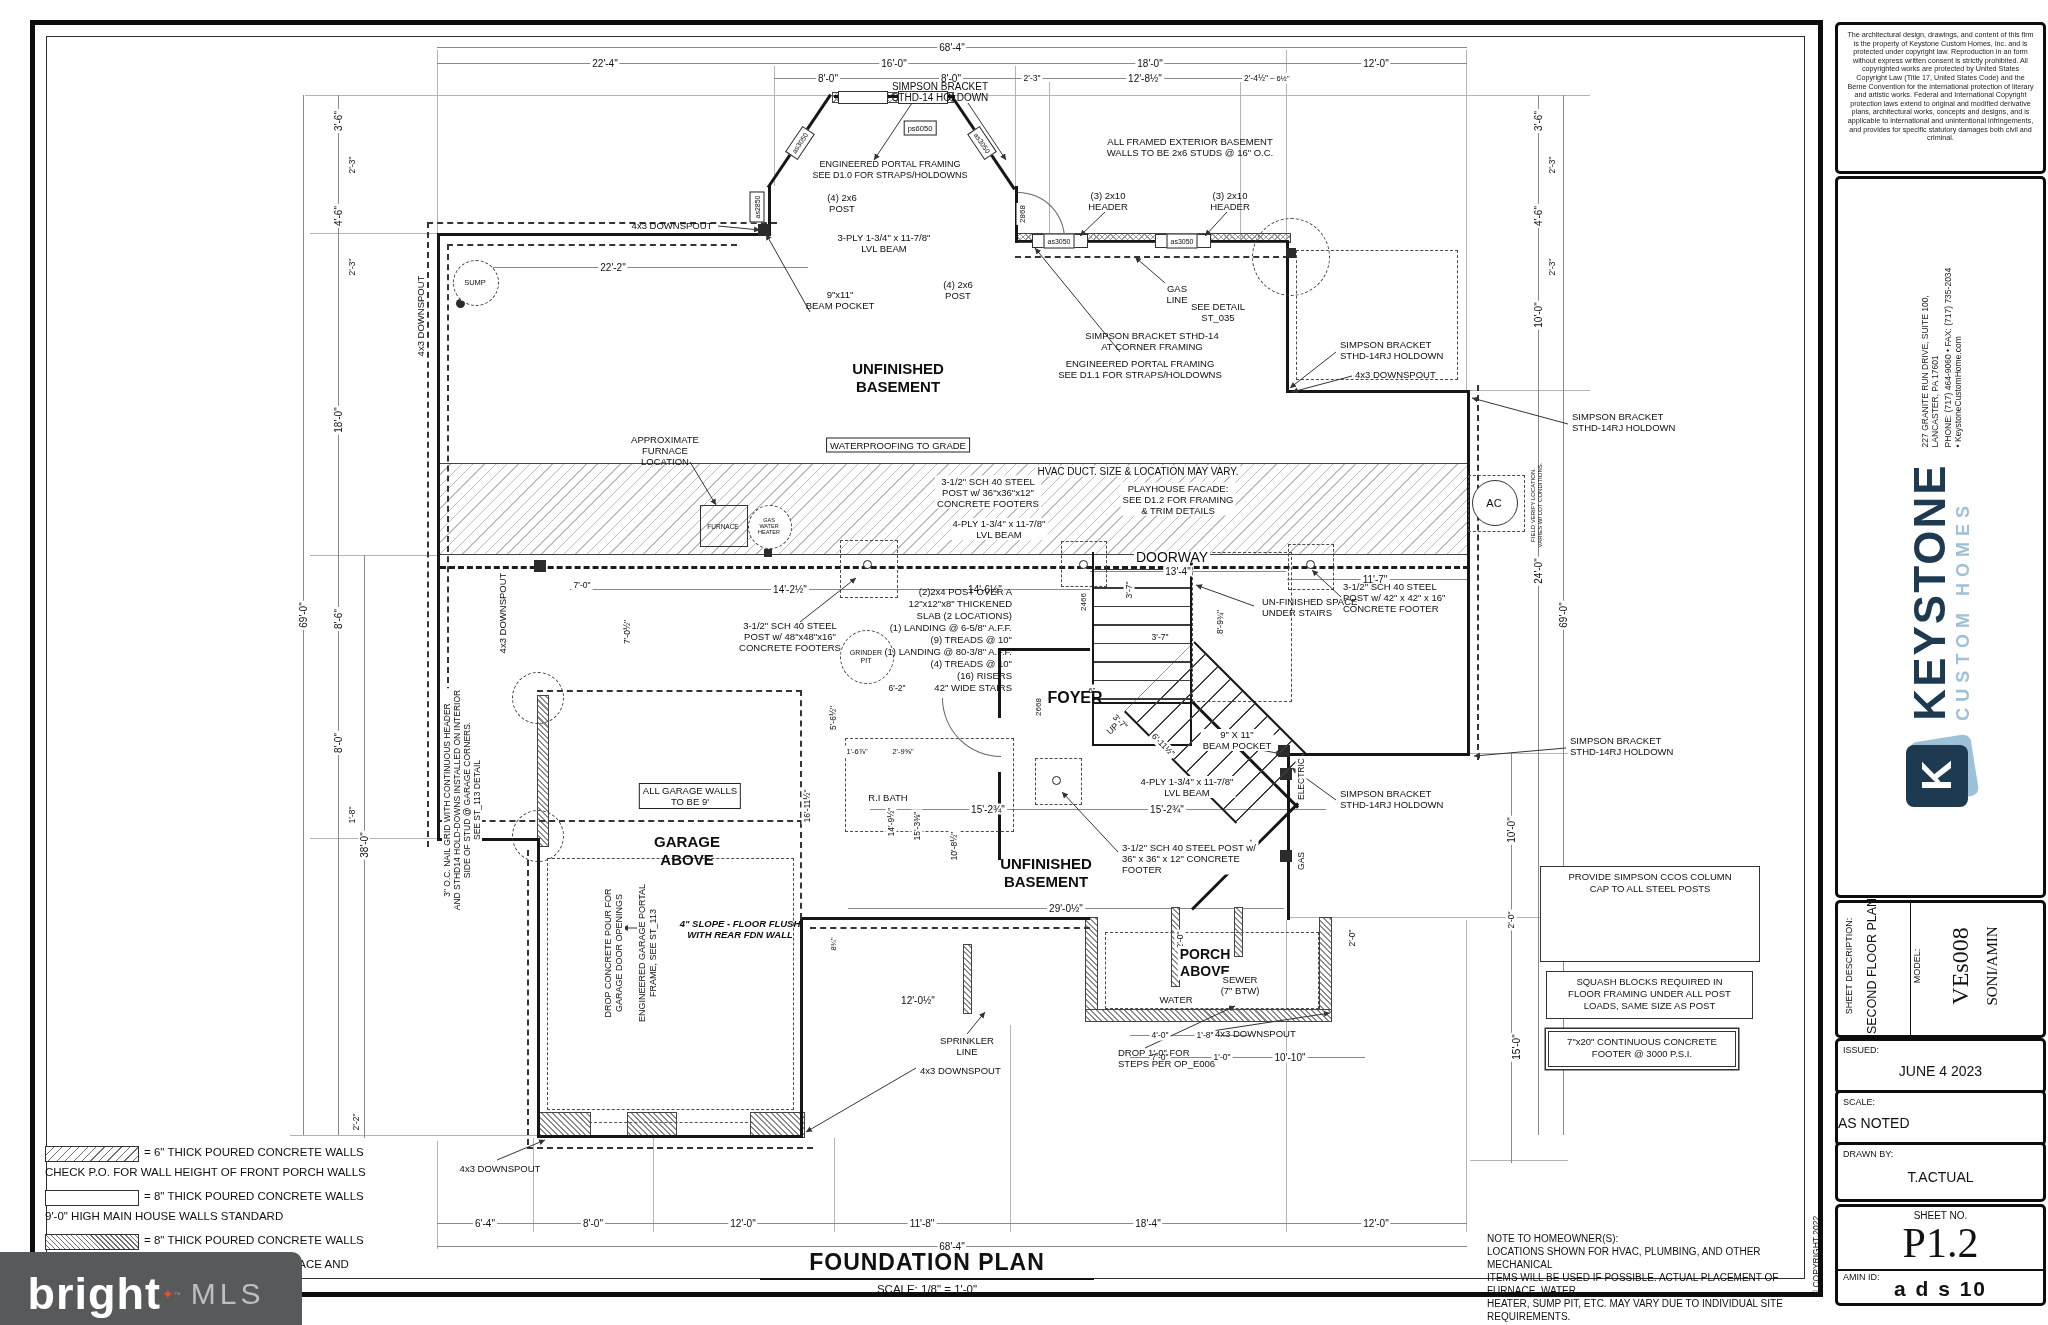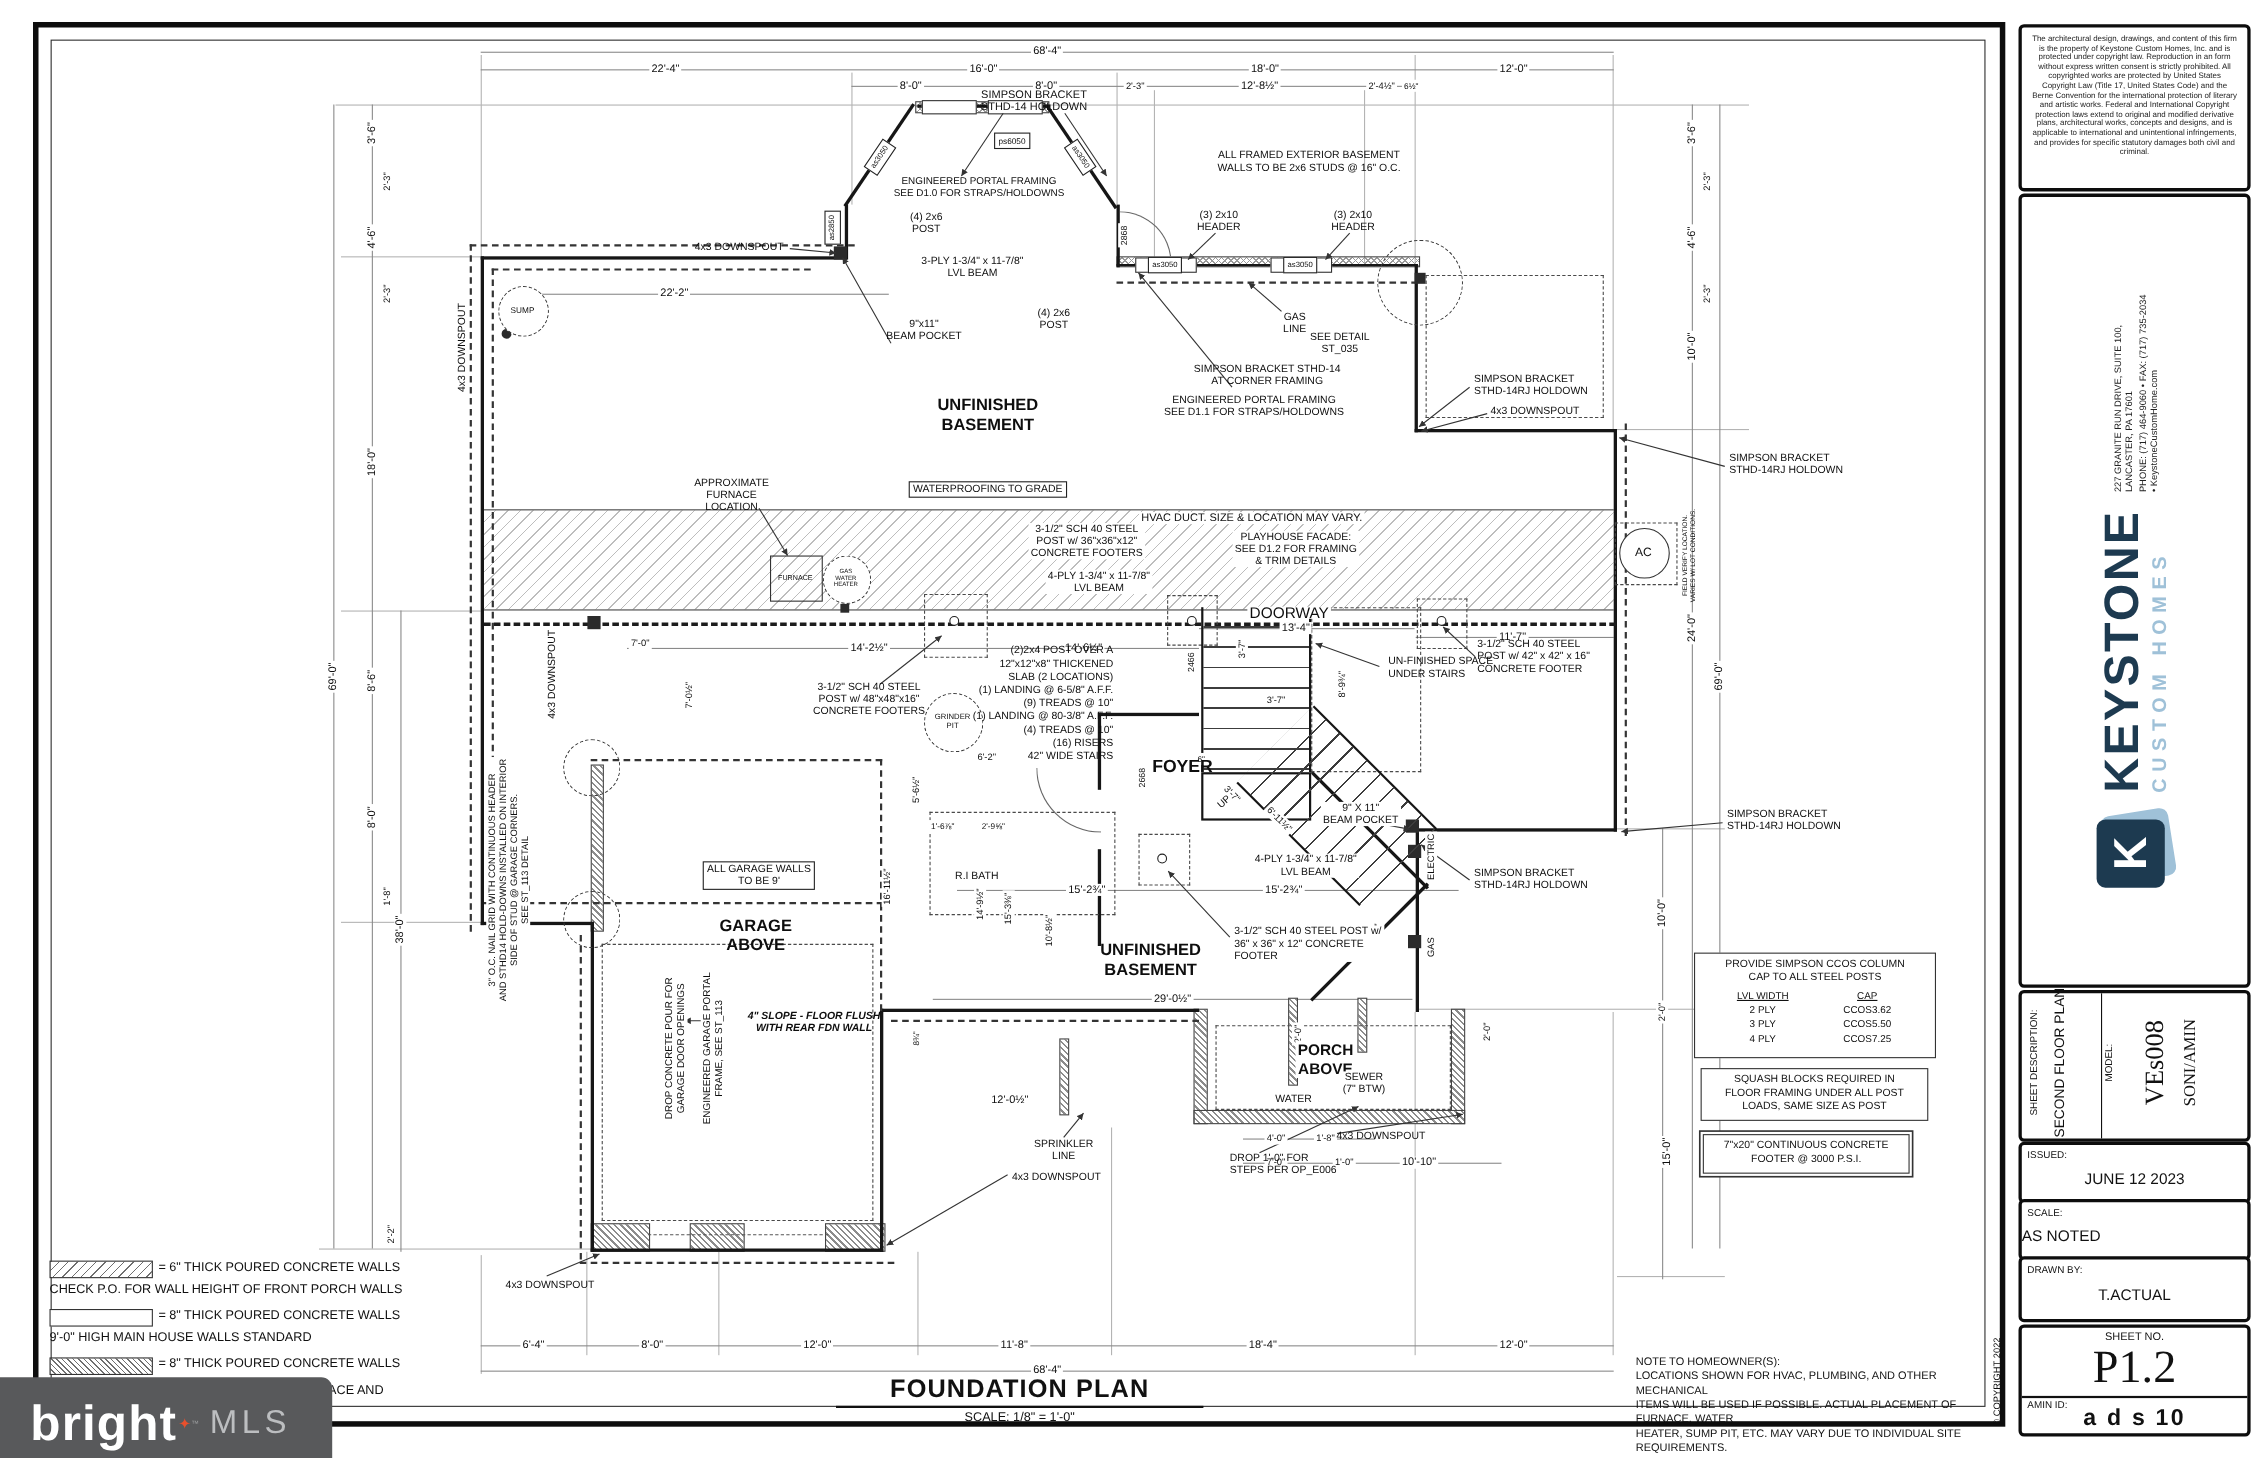--- a/index.html
+++ b/index.html
@@ -454,30 +454,20 @@
 STEPS PER OP_E006</div>
     <div class="ann" style="left: 1494px; top: 503px; font-size: 11px; transform: translate(-50%, -50%);">AC</div>
     <div class="ann" style="left: 1537px; top: 505px; font-size: 6px; line-height: 7px; transform: translate(-50%, -50%) rotate(-90deg);">FIELD VERIFY LOCATION.
 VARIES W/ LOT CONDITIONS.</div>
     <div class="ann" style="left: 1816px; top: 1256px; font-size: 8.5px; transform: translate(-50%, -50%) rotate(-90deg);">© COPYRIGHT 2022</div>
   </div>
 
 <div class="nbox" style="left:1540px;top:866px;width:218px;height:94px">
   <div class="nb-title">PROVIDE SIMPSON CCOS COLUMN
 CAP TO ALL STEEL POSTS</div>
-  <div class="ccos-grid">
-    <span class="ccos-h">LVL WIDTH</span>
-    <span class="ccos-h">CAP</span>
-    <span>2 PLY</span>
-    <span>CCOS3.62</span>
-    <span>3 PLY</span>
-    <span>CCOS5.50</span>
-    <span>4 PLY</span>
-    <span>CCOS7.25</span>
-  </div>
 </div>
 <div class="nbox" style="left:1546px;top:971px;width:205px;height:46px">
   <div class="nb-title pre">SQUASH BLOCKS REQUIRED IN
 FLOOR FRAMING UNDER ALL POST
 LOADS, SAME SIZE AS POST</div>
 </div>
 <div class="nbox dbl" style="left:1548px;top:1031px;width:186px;height:34px">
   <div class="nb-title pre">7"x20" CONTINUOUS CONCRETE
 FOOTER @ 3000 P.S.I.</div>
 </div>
@@ -536,21 +526,21 @@
   <i class="abs" style="left:72px;top:0;width:1px;height:100%;background:#111"></i>
   <span class="rot lbl" style="left:1849px;top:966px;position:fixed">SHEET DESCRIPTION:</span>
   <span class="rot" style="left:1872px;top:966px;position:fixed;font-size:12.5px">SECOND FLOOR PLAN</span>
   <span class="rot lbl" style="left:1917px;top:966px;position:fixed">MODEL:</span>
   <span class="rot" style="left:1960px;top:966px;position:fixed;font-family:'Liberation Serif',serif;font-size:24px">VEs008</span>
   <span class="rot" style="left:1992px;top:966px;position:fixed;font-family:'Liberation Serif',serif;font-size:15px">SONI/AMIN</span>
 </div>
 
 <div class="tbox" style="left:1835px;top:1038px;width:205px;height:50px">
   <div class="lbl" style="position:absolute;left:5px;top:4px">ISSUED:</div>
-  <div style="position:absolute;left:0;right:0;top:22px;text-align:center;font-size:14px">JUNE 12 2023</div>
+  <div style="position:absolute;left:0;right:0;top:22px;text-align:center;font-size:14px">JUNE 4 2023</div>
 </div>
 <div class="tbox" style="left:1835px;top:1090px;width:205px;height:50px">
   <div class="lbl" style="position:absolute;left:5px;top:4px">SCALE:</div>
   <div style="position:absolute;left:0;right:0;top:22px;text-align:left;font-size:14px">AS NOTED</div>
 </div>
 <div class="tbox" style="left:1835px;top:1142px;width:205px;height:54px">
   <div class="lbl" style="position:absolute;left:5px;top:4px">DRAWN BY:</div>
   <div style="position:absolute;left:0;right:0;top:24px;text-align:center;font-size:14px">T.ACTUAL</div>
 </div>
 <div class="tbox" style="left:1835px;top:1204px;width:205px;height:96px">

